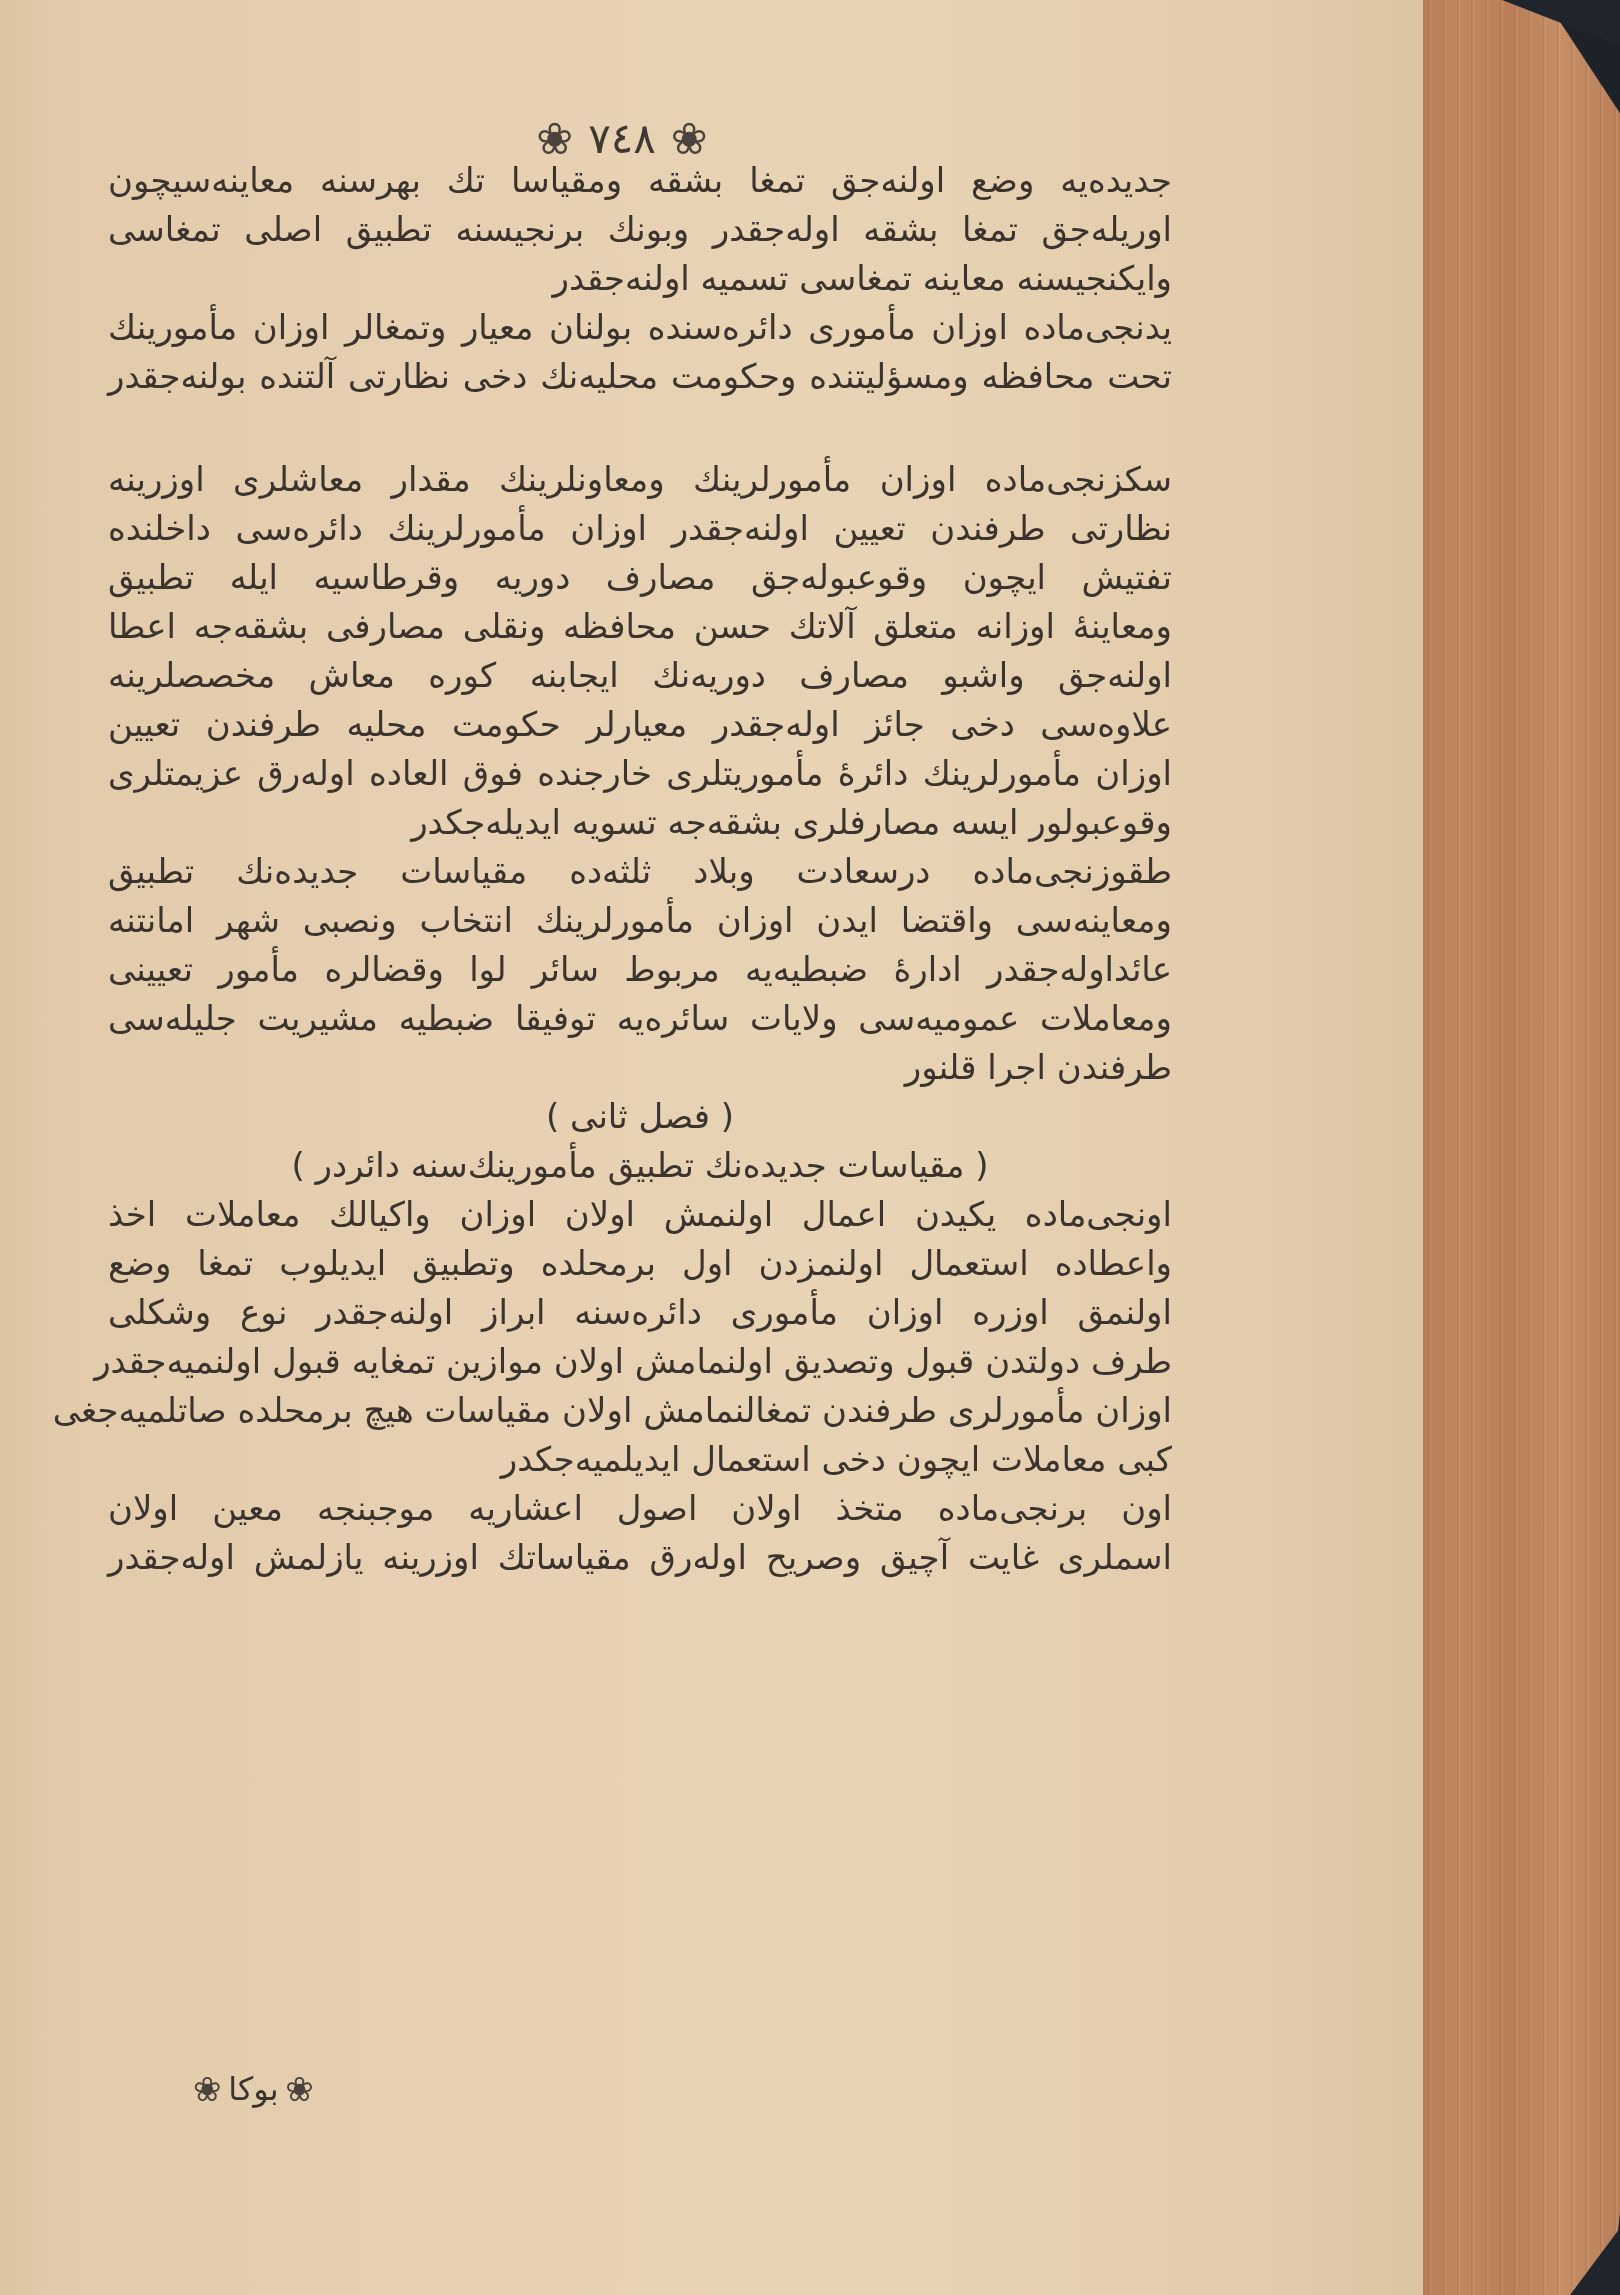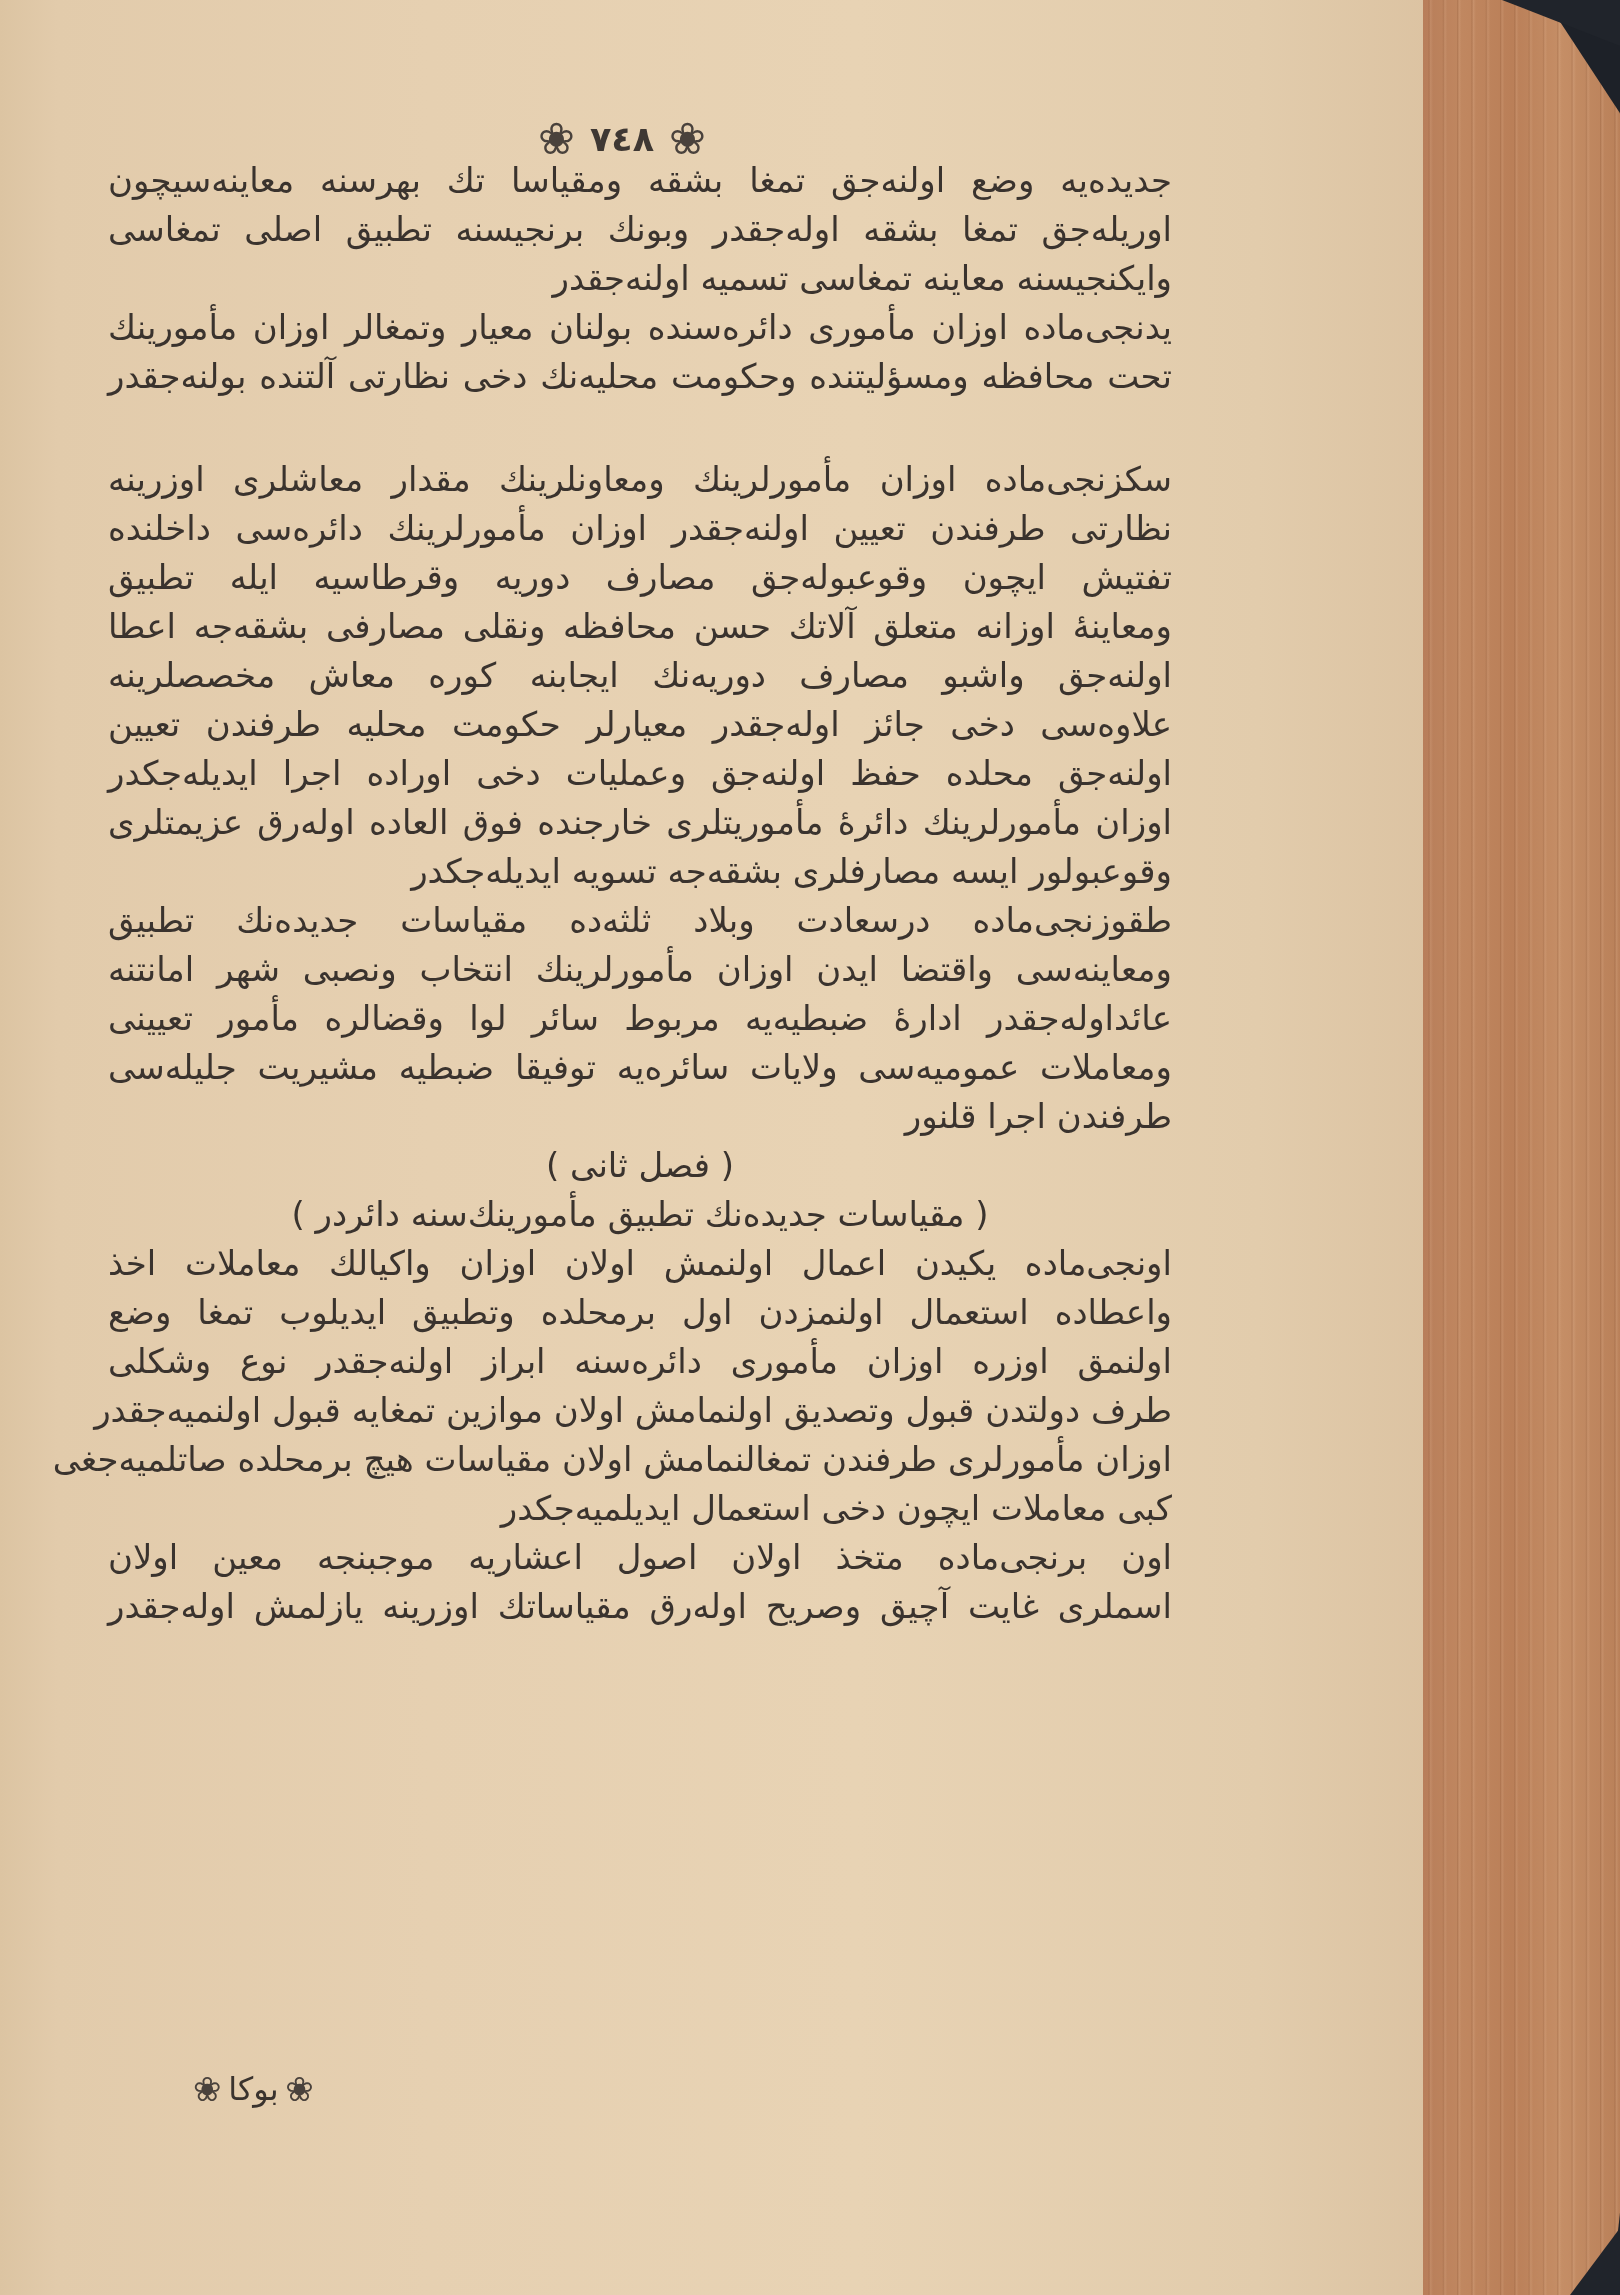--- a/index.html
+++ b/index.html
@@ -65,22 +65,22 @@
       color: #3f3833;
     }
     .ornament {
       font-size: 44px;
       line-height: 1;
       color: #4a423c;
       font-family: "DejaVu Sans", sans-serif;
     }
     .page-number {
       font-family: "DejaVu Sans", sans-serif;
-      font-size: 35px;
-      font-weight: bold;
+      font-size: 42px;
+      font-weight: normal;
       direction: rtl;
       color: #3f3833;
     }
     .text-block {
       position: absolute;
       left: 108px;
       top: 156px;
       width: 1064px;
       direction: rtl;
       font-family: "DejaVu Sans", sans-serif;
@@ -135,21 +135,20 @@
       <div class="line last">وايكنجيسنه معاينه تمغاسى تسميه اولنه‌جقدر</div>
       <div class="line">يدنجى‌ماده    اوزان مأمورى دائره‌سنده بولنان معيار وتمغالر اوزان مأمورينك</div>
       <div class="line">تحت محافظه ومسؤليتنده وحكومت محليه‌نك دخى نظارتى آلتنده بولنه‌جقدر</div>
       <div class="line gap"></div>
       <div class="line">سكزنجى‌ماده    اوزان مأمورلرينك ومعاونلرينك مقدار معاشلرى اوزرينه</div>
       <div class="line">نظارتى طرفندن تعيين اولنه‌جقدر   اوزان مأمورلرينك دائره‌سى داخلنده</div>
       <div class="line">تفتيش ايچون وقوعبوله‌جق مصارف دوريه وقرطاسيه ايله تطبيق</div>
       <div class="line">ومعاينهٔ اوزانه متعلق آلاتك حسن محافظه ونقلى مصارفى بشقه‌جه اعطا</div>
       <div class="line">اولنه‌جق واشبو مصارف دوريه‌نك ايجابنه كوره معاش مخصصلرينه</div>
       <div class="line">علاوه‌سى دخى جائز اوله‌جقدر    معيارلر حكومت محليه طرفندن تعيين</div>
-      <div class="line">اولنه‌جق محلده حفظ اولنه‌جق وعمليات دخى اوراده اجرا ايديله‌جكدر</div>
       <div class="line">اوزان مأمورلرينك دائرهٔ مأموريتلرى خارجنده فوق العاده اوله‌رق عزيمتلرى</div>
       <div class="line last">وقوعبولور ايسه مصارفلرى بشقه‌جه تسويه ايديله‌جكدر</div>
       <div class="line">طقوزنجى‌ماده    درسعادت وبلاد ثلثه‌ده مقياسات جديده‌نك تطبيق</div>
       <div class="line">ومعاينه‌سى واقتضا ايدن اوزان مأمورلرينك انتخاب ونصبى شهر امانتنه</div>
       <div class="line">عائداوله‌جقدر    ادارهٔ ضبطيه‌يه مربوط سائر لوا وقضالره مأمور تعيينى</div>
       <div class="line">ومعاملات عموميه‌سى ولايات سائره‌يه توفيقا ضبطيه مشيريت جليله‌سى</div>
       <div class="line last">طرفندن اجرا قلنور</div>
       <div class="line centered">( فصل ثانى )</div>
       <div class="line centered">( مقياسات جديده‌نك تطبيق مأمورينك‌سنه دائردر )</div>
       <div class="line">اونجى‌ماده    يكيدن اعمال اولنمش اولان اوزان واكيالك معاملات اخذ</div>

